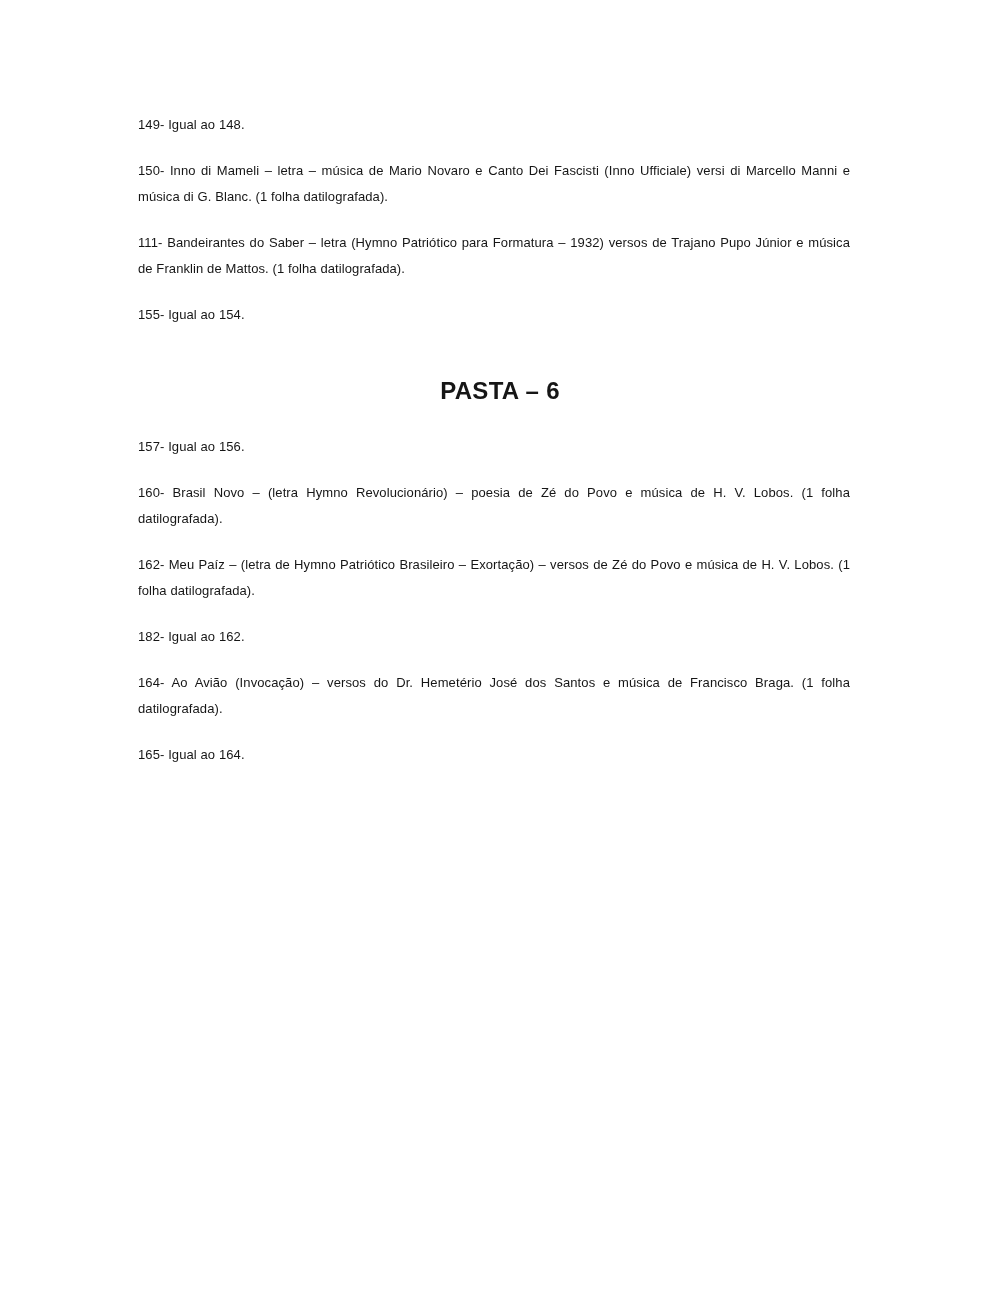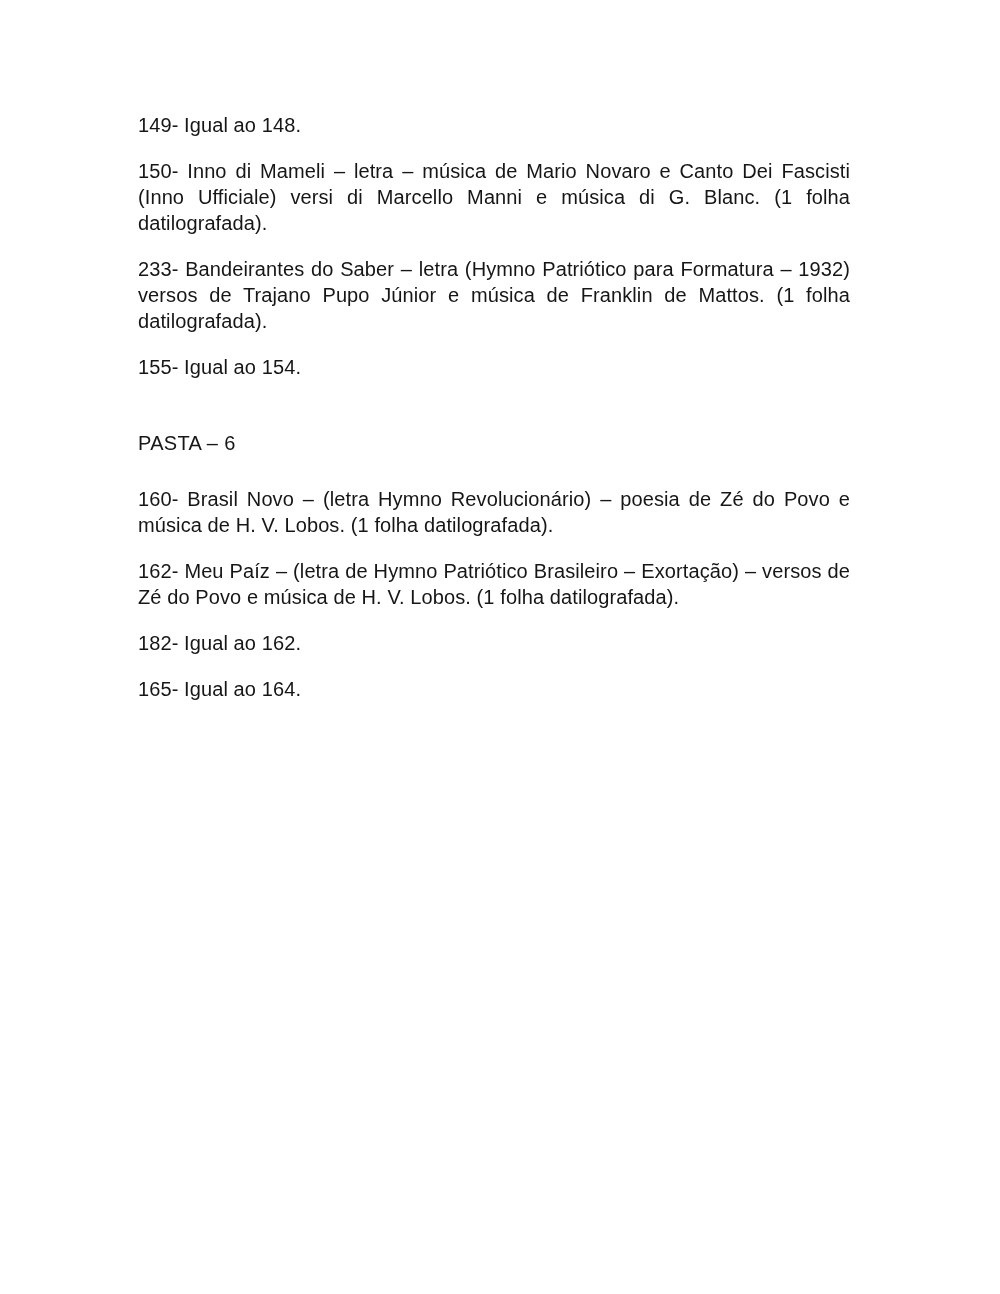--- a/index.html
+++ b/index.html
@@ -15,45 +15,47 @@
   .page {
     box-sizing: border-box;
     width: 1000px;
     height: 1294px;
     padding: 112px 138px 0 138px;
     background: #ffffff;
     color: #161616;
     font-family: "Liberation Sans", "DejaVu Sans", sans-serif;
   }
   .entry {
-    font-size: 20px;
+    font-size: 13px;
     line-height: 26px;
     text-align: justify;
     margin: 0 12px 20px 0;
     letter-spacing: 0.1px;
   }
   .section-heading {
-    font-size: 20px;
+    font-size: 24px;
     line-height: 30px;
-    font-weight: normal;
+    font-weight: bold;
     margin: 48px 0 28px 0;
     letter-spacing: 0.3px;
-    text-align: left;
+    text-align: center;
   }
 </style>
 </head>
 <body>
 
 <main class="page">
 
   <p class="entry">149- Igual ao 148.</p>
   <p class="entry">150- Inno di Mameli – letra – música de Mario Novaro e Canto Dei Fascisti (Inno Ufficiale) versi di Marcello Manni e música di G. Blanc. (1 folha datilografada).</p>
-  <p class="entry">233- Bandeirantes do Saber – letra (Hymno Patriótico para Formatura – 1932) versos de Trajano Pupo Júnior e música de Franklin de Mattos. (1 folha datilografada).</p>
+  <p class="entry">111- Bandeirantes do Saber – letra (Hymno Patriótico para Formatura – 1932) versos de Trajano Pupo Júnior e música de Franklin de Mattos. (1 folha datilografada).</p>
   <p class="entry">155- Igual ao 154.</p>
 
   <h1 class="section-heading">PASTA – 6</h1>
 
+  <p class="entry">157- Igual ao 156.</p>
   <p class="entry">160- Brasil Novo – (letra Hymno Revolucionário) – poesia de Zé do Povo e música de H. V. Lobos. (1 folha datilografada).</p>
   <p class="entry">162- Meu Paíz – (letra de Hymno Patriótico Brasileiro – Exortação) – versos de Zé do Povo e música de H. V. Lobos. (1 folha datilografada).</p>
   <p class="entry">182- Igual ao 162.</p>
+  <p class="entry">164- Ao Avião (Invocação) – versos do Dr. Hemetério José dos Santos e música de Francisco Braga. (1 folha datilografada).</p>
   <p class="entry">165- Igual ao 164.</p>
 
 </main>
 
 </body></html>

